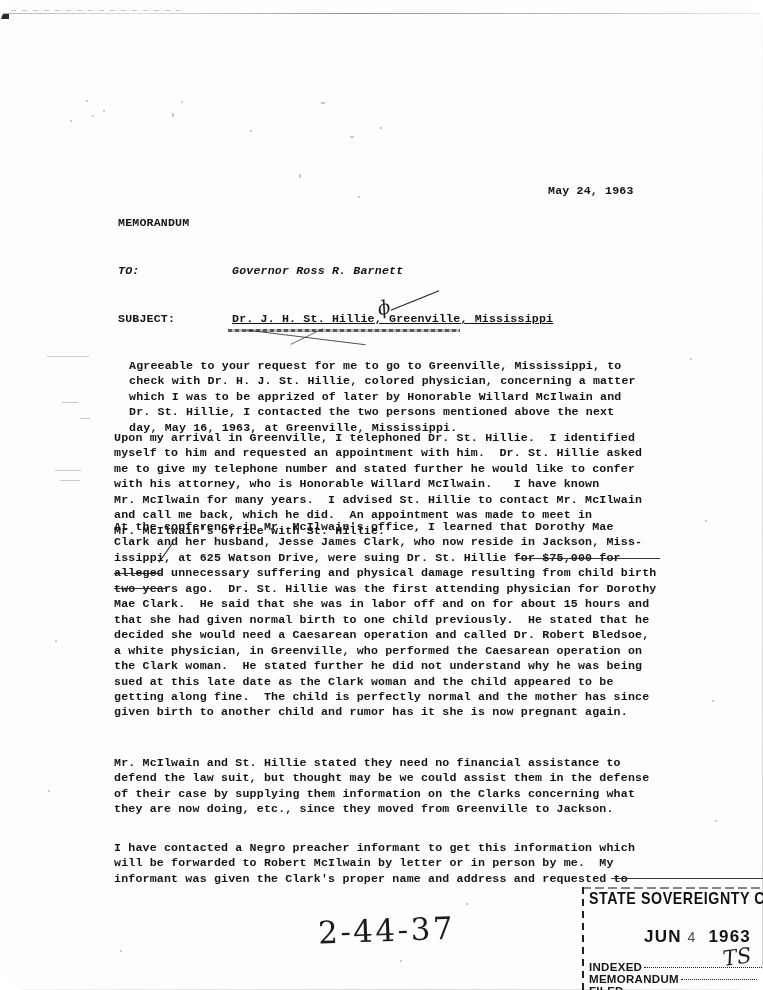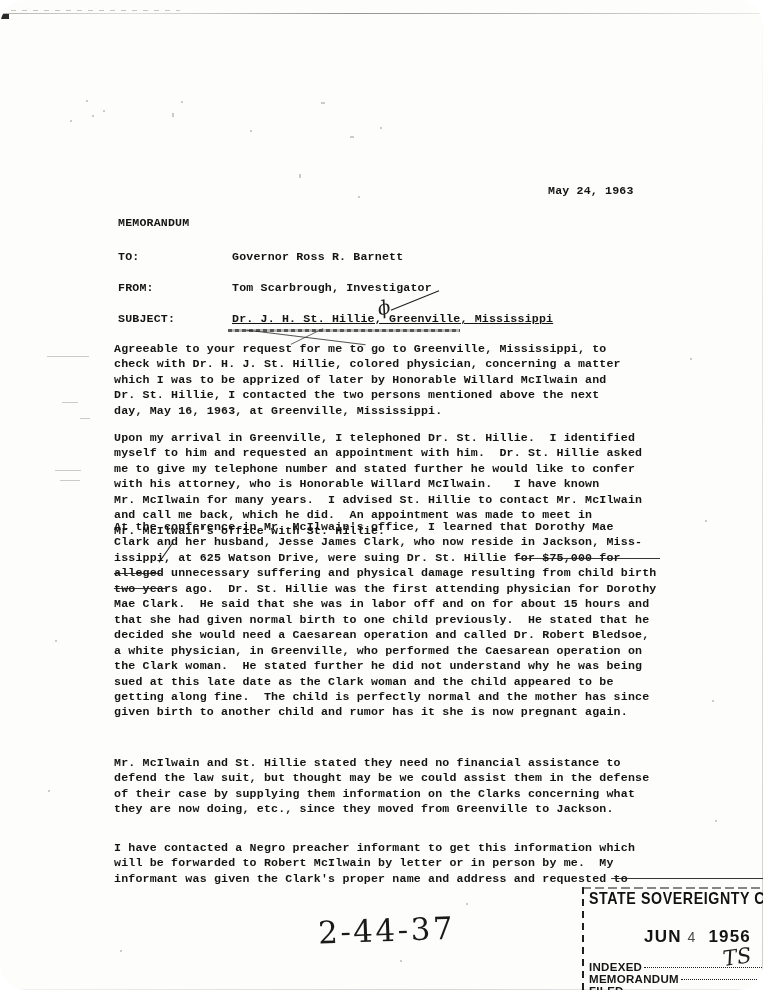--- a/index.html
+++ b/index.html
@@ -89,21 +89,21 @@
 
   .field-row {
     position: absolute;
     left: 118px;
     display: block;
   }
   .field-row .fld-label {
     display: inline-block;
     width: 114px;
   }
-  #row-to     { top: 249px; }
+  #row-to     { top: 263px; font-style: italic; }
   #row-from   { top: 280px; }
   #row-subject{ top: 311px; }
 
   .subject-value {
     position: relative;
     display: inline-block;
     text-decoration: underline;
   }
   
   .subject-underline {
@@ -162,21 +162,21 @@
     width: 24px; height: 1.3px;
     background: #222;
     transform: rotate(-55deg);
   }
 
   
   .para {
     position: absolute;
     left: 114px;
   }
-  #para-1 { top: 341px; }
+  #para-1 { top: 358px; margin-left: 15px; }
   #para-2 { top: 430px; }
   #para-3 { top: 519px; }
   #para-4 { top: 755px; }
   #para-5 { top: 840px; }
 
   
   .hand-ul {
     position: absolute;
     background: #202020;
     height: 1.3px;
@@ -341,21 +341,20 @@
     <span class="sp" style="left:120px; top:950px;"></span>
     <span class="sp" style="left:400px; top:960px;"></span>
   </div>
 
   <div class="typed date-line">May 24, 1963</div>
 
   <div class="typed memorandum-label">MEMORANDUM</div>
 
   <div class="typed field-row" id="row-to"><span class="fld-label">TO:</span><span>Governor Ross R. Barnett</span></div>
 
-  <div class="typed field-row" id="row-from"><span class="fld-label">FROM:</span><span>Tom Scarbrough, Investigator</span></div>
 
   <div class="typed field-row" id="row-subject"><span class="fld-label">SUBJECT:</span><span class="subject-value">Dr. J. H. St. Hillie, Greenville, Mississippi</span></div>
 
   <div class="subject-underline"></div>
   <div class="pen pen-subject">ɸ</div>
   <div class="pen-slash-1"></div>
   <div class="pen-slash-2"></div>
   <div class="pen-mark-para1"></div>
   <div class="pen-mark-para3"></div>
 
@@ -396,20 +395,20 @@
   <div class="hand-ul hand-ul-b"></div>
   <div class="hand-ul hand-ul-c"></div>
   <div class="hand-ul hand-ul-d"></div>
 
   <div class="file-number">2-44-37</div>
 
   <div class="stamp">
     <div class="stamp-border-left"></div>
     <div class="stamp-border-top"></div>
     <div class="stamp-title">STATE SOVEREIGNTY COMMISSION</div>
-    <div class="stamp-date"><span>JUN</span> <span class="dd">4</span>  <span>1956</span></div>
+    <div class="stamp-date"><span>JUN</span> <span class="dd">4</span>  <span>1963</span></div>
     <div class="stamp-initials">TS</div>
     <div class="stamp-row" id="stamp-indexed"><span>INDEXED</span><span class="stamp-dots"></span></div>
     <div class="stamp-row" id="stamp-serialized"><span>MEMORANDUM</span><span class="stamp-dots"></span></div>
     <div class="stamp-row" id="stamp-filed"><span>FILED</span></div>
   </div>
 
 </div>
 
 </body></html>

